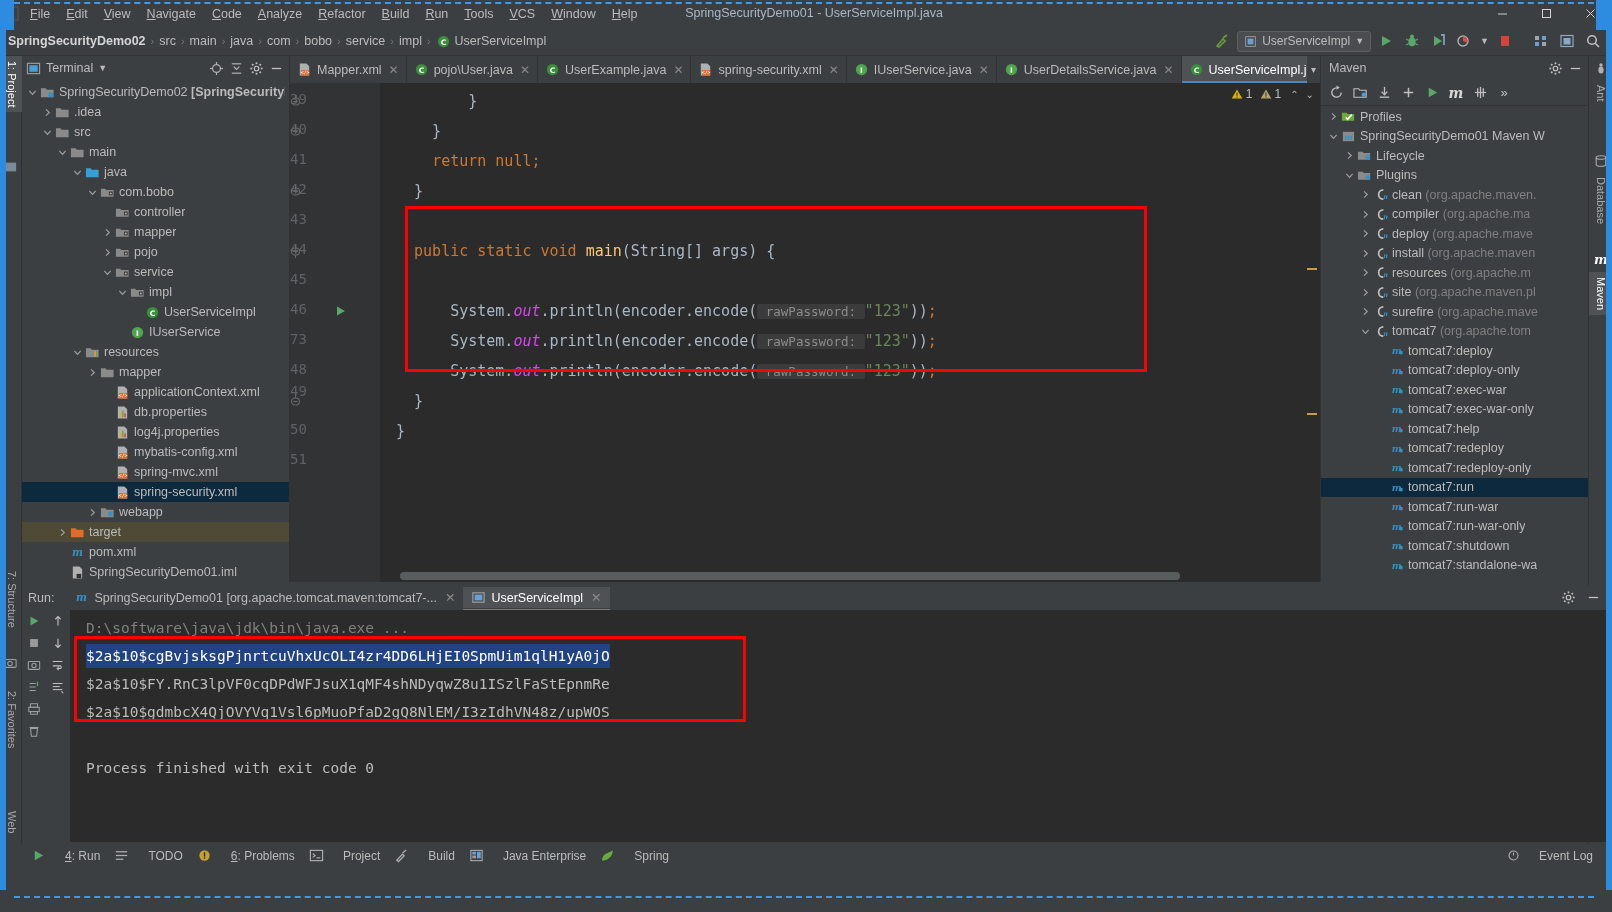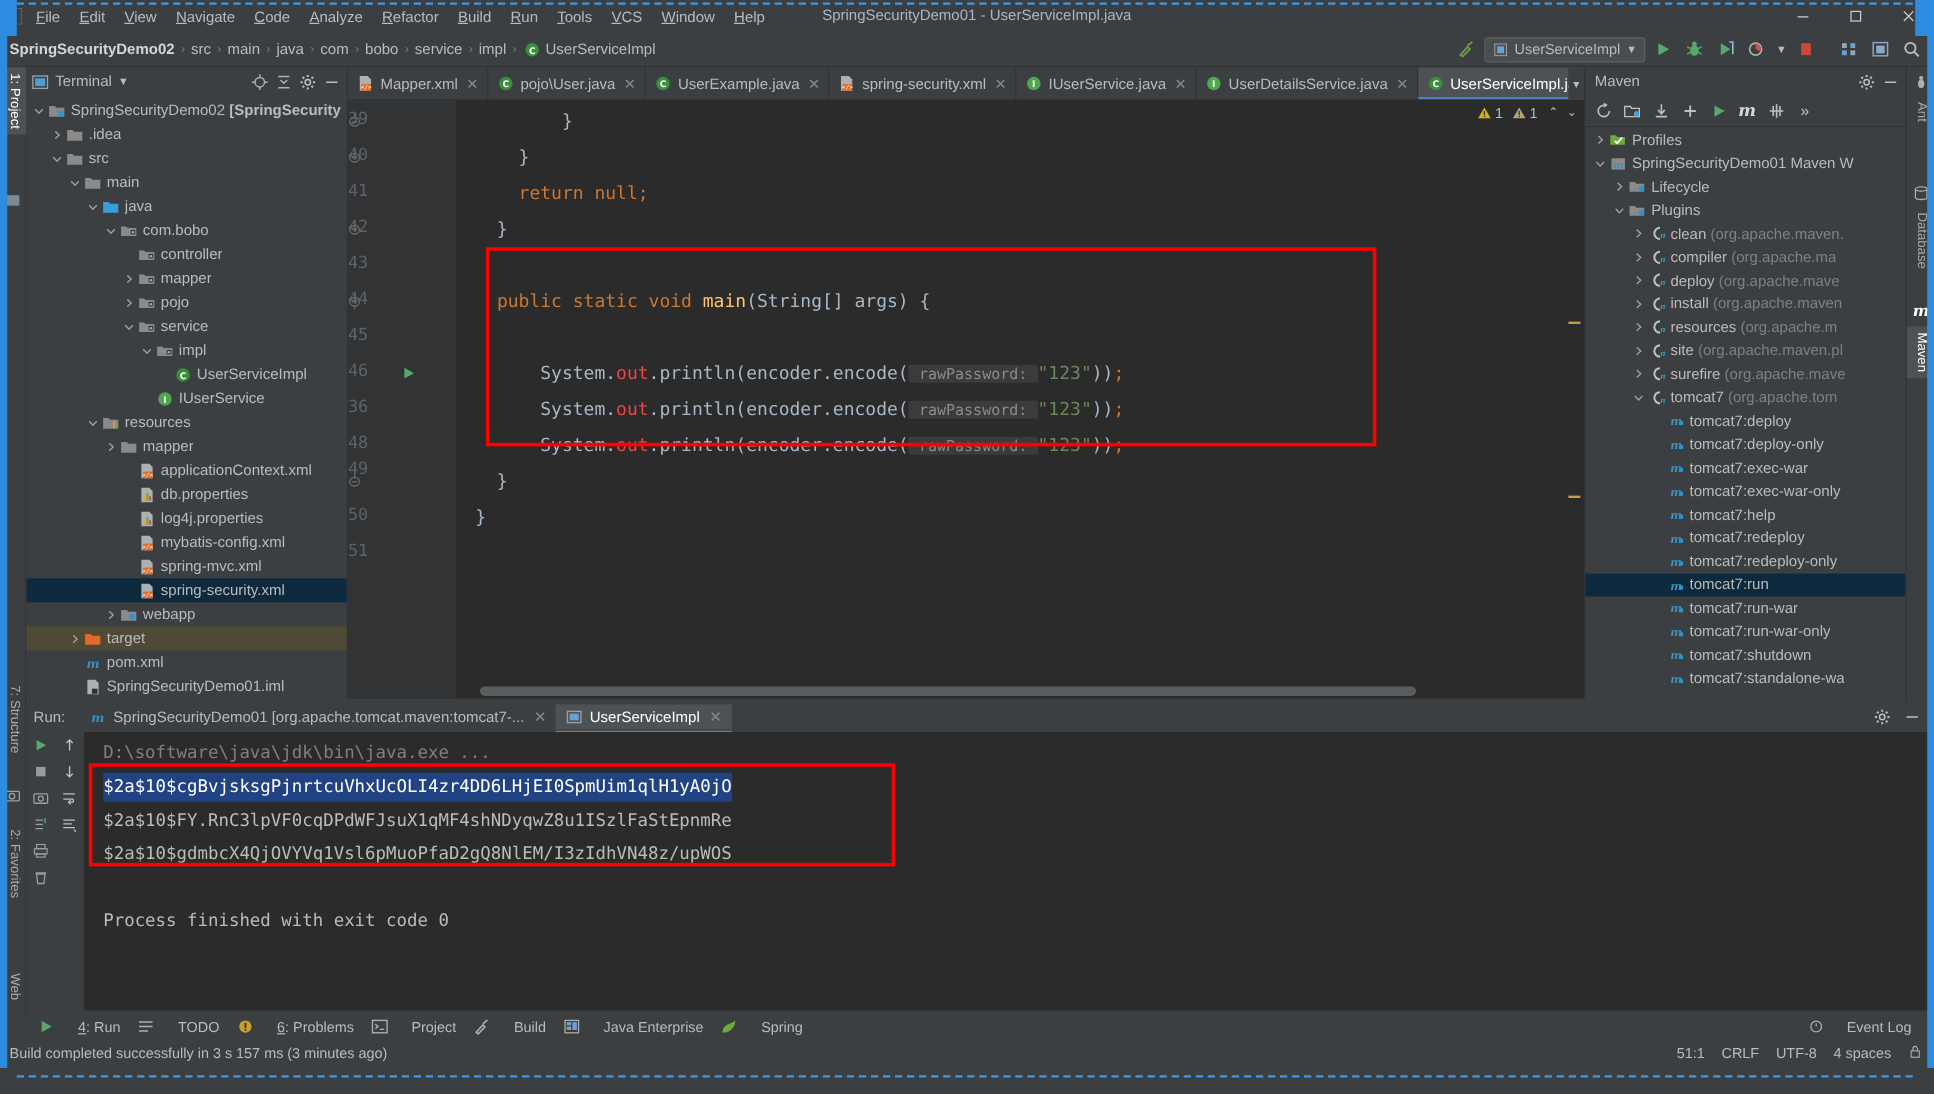--- a/index.html
+++ b/index.html
@@ -115,21 +115,21 @@
     font-family:"DejaVu Sans Mono", monospace;font-size:14px;color:#606366;
   }
   .codearea{position:absolute;left:90px;top:0;right:0;height:499px;overflow:hidden;}
   .cl{
     position:absolute;left:0;white-space:pre;font-family:"DejaVu Sans Mono", monospace;
     font-size:15px;color:#a9b7c6;line-height:20px;
   }
   .kw{color:#cc7832;}
   .st{color:#6a8759;}
   .fn{color:#ffc66d;}
-  .fld{color:#ef4444;}
+  .fld{color:#d946ef;font-style:italic;}
   .hint{color:#8c8c8c;background:#3b3b3b;border-radius:2px;padding:0 1px;font-size:12.5px;}
   .semi{color:#cc7832;}
   .redbox{
     position:absolute;border:3px solid #ff0000;pointer-events:none;
   }
   .warnbox{
     position:absolute;right:6px;top:4px;display:flex;align-items:center;gap:3px;
     font-size:12px;color:#bbbbbb;font-family:"Liberation Sans",sans-serif;
   }
   .scrollmark{position:absolute;right:3px;width:10px;height:2px;background:#cc9944;}
@@ -869,21 +869,21 @@
     <div class="gutter"></div>
     <div id="gutternums">
         <div class="lnum" style="top: 8px;">39</div>
         <div class="lnum" style="top: 38px;">40</div>
         <div class="lnum" style="top: 68px;">41</div>
         <div class="lnum" style="top: 98px;">42</div>
         <div class="lnum" style="top: 128px;">43</div>
         <div class="lnum" style="top: 158px;">44</div>
         <div class="lnum" style="top: 188px;">45</div>
         <div class="lnum" style="top: 218px;">46</div>
-        <div class="lnum" style="top: 248px;">36</div>
+        <div class="lnum" style="top: 248px;">73</div>
         <div class="lnum" style="top: 278px;">48</div>
         <div class="lnum" style="top: 300px;">49</div>
         <div class="lnum" style="top: 338px;">50</div>
         <div class="lnum" style="top: 368px;">51</div>
       </div>
     <div id="foldmarks">
         <div style="position: absolute; left: 0px; top: 12px;"><svg width="11" height="13" viewBox="0 0 11 13">
             <path d="M5.5 0 L5.5 3" stroke="#6a6a6a" stroke-width="1"></path>
             <rect x="1.5" y="3" width="8" height="7" rx="3.5" fill="none" stroke="#6a6a6a" stroke-width="1.1"></rect>
             <line x1="3.3" y1="6.5" x2="7.7" y2="6.5" stroke="#6a6a6a" stroke-width="1.1"></line>
@@ -1545,35 +1545,20 @@
       <div class="bbitem">
         <svg width="13" height="13" viewBox="0 0 16 16">
             <circle cx="8" cy="8" r="5.5" fill="none" stroke="#b0b0b0" stroke-width="1.3"></circle>
             <line x1="8" y1="8" x2="8" y2="4.5" stroke="#b0b0b0" stroke-width="1.2"></line>
           </svg>
         <span>Event Log</span>
       </div>
     </div>
   </div>
 
-  <div class="statusbar">
-    <span>Build completed successfully in 3 s 157 ms (3 minutes ago)</span>
-    <div class="status-right">
-      <span>51:1</span>
-      <span>CRLF</span>
-      <span>UTF-8</span>
-      <span>4 spaces</span>
-      <span>
-        <svg width="12" height="13" viewBox="0 0 16 16">
-            <rect x="3.5" y="7" width="9" height="7" fill="none" stroke="#b0b0b0" stroke-width="1.2"></rect>
-            <path d="M5.5 7 L5.5 4.5 A2.5 2.5 0 0 1 10.5 4.5 L10.5 7" fill="none" stroke="#b0b0b0" stroke-width="1.2"></path>
-          </svg>
-      </span>
-    </div>
-  </div>
 
   <div class="blue-left"></div>
   <div class="blue-right"></div>
   <div class="blue-edge-l"></div>
   <div class="blue-edge-r"></div>
   <div class="dashed-top"></div>
   <div class="dashed-bottom"></div>
 </div>
 
 </body></html>

